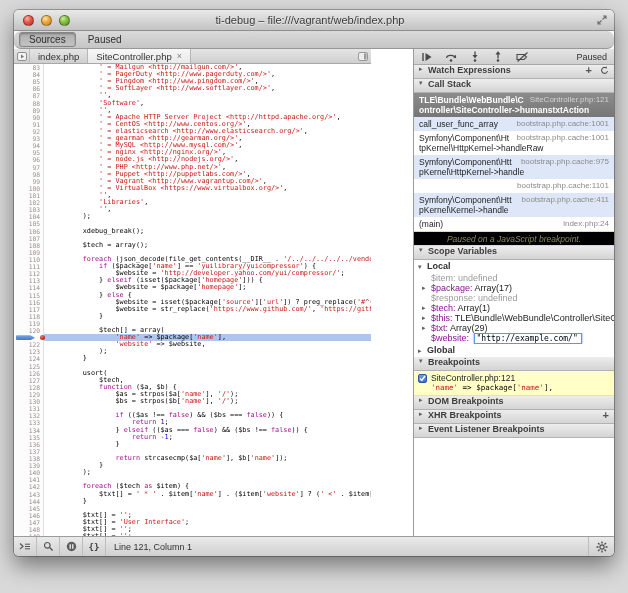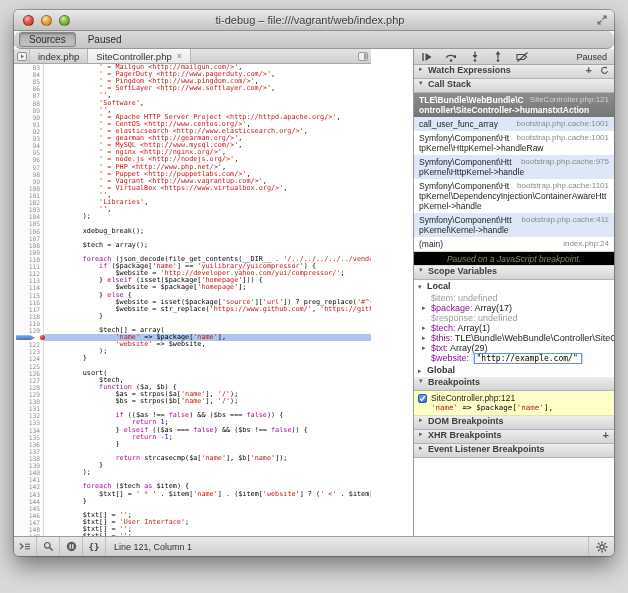--- a/index.html
+++ b/index.html
@@ -288,21 +288,21 @@
 
     <div class="sec-header">
       <span class="tri">▾</span>
       <span>Call Stack</span>
     </div>
     <div>
         <div class="frame sel"><span class="floc">SiteController.php:121</span><span class="fname">TLE\Bundle\WebBundle\Controller\SiteController-&gt;humanstxtAction</span></div>
         <div class="frame alt"><span class="floc">bootstrap.php.cache:1001</span><span class="fname">call_user_func_array</span></div>
         <div class="frame"><span class="floc">bootstrap.php.cache:1001</span><span class="fname">Symfony\Component\HttpKernel\HttpKernel-&gt;handleRaw</span></div>
         <div class="frame alt"><span class="floc">bootstrap.php.cache:975</span><span class="fname">Symfony\Component\HttpKernel\HttpKernel-&gt;handle</span></div>
-        <div class="frame"><span class="floc">bootstrap.php.cache:1101</span><span class="fname">Symfony\Component\HttpKernel\DependencyInjection\ContainerAwareHttpKernel-&gt;handle</span></div>
+        <div class="frame"><span class="floc">bootstrap.php.cache:1101</span></div>
         <div class="frame alt"><span class="floc">bootstrap.php.cache:411</span><span class="fname">Symfony\Component\HttpKernel\Kernel-&gt;handle</span></div>
         <div class="frame"><span class="floc">index.php:24</span><span class="fname">(main)</span></div>
       </div>
 
     <div class="banner">Paused on a JavaScript breakpoint.</div>
 
     <div class="sec-header">
       <span class="tri">▾</span>
       <span>Scope Variables</span>
     </div>

